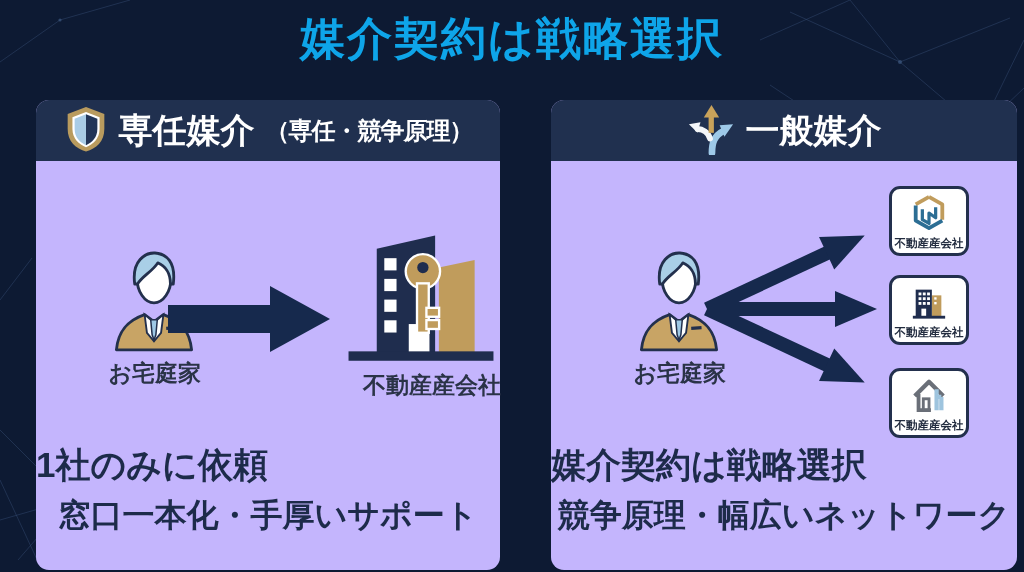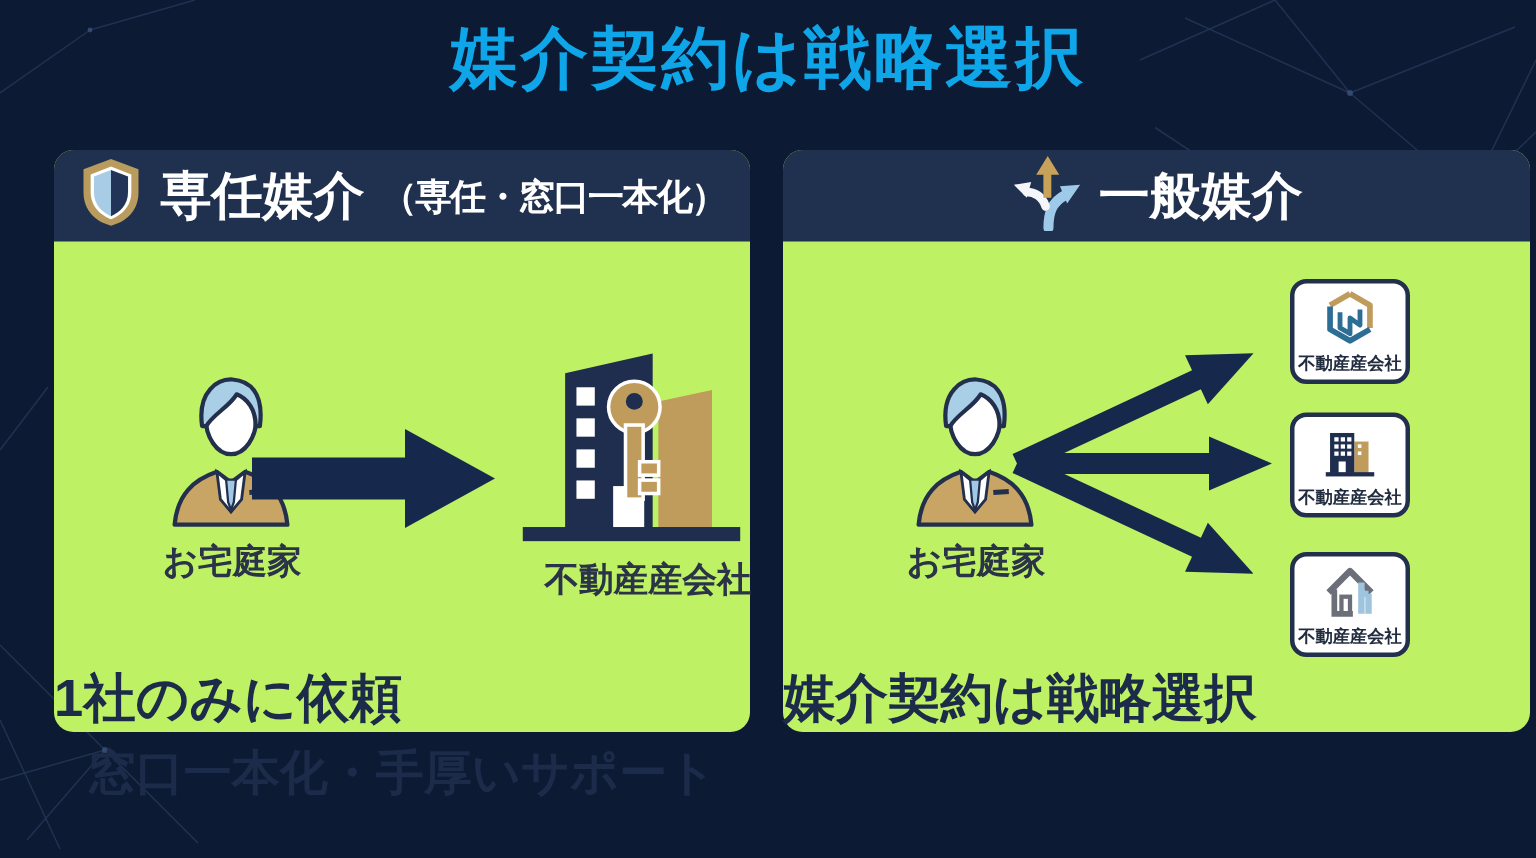--- a/index.html
+++ b/index.html
@@ -12,25 +12,25 @@
   .stage{position:absolute;inset:0;width:1024px;height:572px;}
   .bg-net{position:absolute;inset:0;pointer-events:none;}
 
   .title{
     position:absolute;top:6px;left:0;right:0;margin:0;
     text-align:center;font-size:45px;font-weight:800;color:#0ea5e9;
     letter-spacing:2px;line-height:66px;
   }
 
   .panel{
-    position:absolute;top:100px;height:388px;background:#bef264;
+    position:absolute;top:100px;height:470px;background:#c4b5fd;
     border-radius:13px;
   }
   .panel.left{left:36px;width:464px;}
-  .panel.right{left:522px;width:466px;padding-left:32px;}
+  .panel.right{left:551px;width:466px;}
 
   .panel-header{
     position:absolute;top:0;left:0;right:0;height:61px;
     background:#20304f;border-radius:13px 13px 0 0;
     display:flex;align-items:center;justify-content:center;gap:11px;
   }
   .h-main{color:#fff;font-size:34px;font-weight:800;white-space:nowrap;}
   .h-sub{color:#fff;font-size:24px;font-weight:800;white-space:nowrap;letter-spacing:-1px;}
 
   .figure{position:absolute;display:flex;flex-direction:column;align-items:flex-end;}
@@ -91,21 +91,21 @@
     <header class="panel-header">
       <span>
         <svg width="44" height="48" viewBox="0 0 48 52">
           <path d="M24 2 L44 9.5 V26 C44 40 35 47.5 24 50.5 C13 47.5 4 40 4 26 V9.5 Z" fill="#b99b5e"></path>
           <path d="M24 7.5 L38.8 13.2 V26 C38.8 36.6 31.6 42.8 24 45.8 C16.4 42.8 9.2 36.6 9.2 26 V13.2 Z" fill="#ffffff"></path>
           <path d="M24 10 L11.6 14.8 V26 C11.6 35.4 17.6 40.8 24 43.6 Z" fill="#a9cce6"></path>
           <path d="M24 10 L36.4 14.8 V26 C36.4 35.4 30.4 40.8 24 43.6 Z" fill="#223558"></path>
         </svg>
       </span>
       <span class="h-main">専任媒介</span>
-      <span class="h-sub">（専任・窓口一本化）</span>
+      <span class="h-sub">（専任・競争原理）</span>
     </header>
 
     <div class="figure person-left">
       <span>
         <svg width="94" height="104" viewBox="0 0 100 110">
           <path d="M10 108 C12 86 24 76 40 70.5 L50 78 L60 70.5 C76 76 88 86 90 108 Z" fill="#c8a465" stroke="#23304d" stroke-width="3" stroke-linejoin="round"></path>
           <path d="M40 70.5 L50 79 L60 70.5 L57.5 90 L50 99 L42.5 90 Z" fill="#ffffff" stroke="#23304d" stroke-width="2"></path>
           <path d="M46.5 76 L53.5 76 L52 92 L50 97.5 L48 92 Z" fill="#9fc9e6" stroke="#23304d" stroke-width="1.6"></path>
           <rect x="63" y="83" width="11" height="3.6" fill="#23304d" transform="rotate(-4 68 85)"></rect>
           <path d="M32 32 C32 14 40 8 50 8 C60 8 68 14 68 32 C68 46 60 58 50 58 C40 58 32 46 32 32 Z" fill="#ffffff" stroke="#23304d" stroke-width="3"></path>
@@ -234,15 +234,16 @@
           <polyline points="5,21 20,6 35,21" stroke="#6a6f78" stroke-width="4.5" fill="none" stroke-linejoin="round"></polyline>
           <polyline points="9,19 9,36 22,36" stroke="#6a6f78" stroke-width="4" fill="none"></polyline>
           <rect x="14" y="24" width="6" height="12" fill="none" stroke="#6a6f78" stroke-width="3"></rect>
           <path d="M28 14 L28 36 M28 22 L33 22 M33 22 L33 36" stroke="#9ec4de" stroke-width="4.5" fill="none"></path>
         </svg>
       </span>
       <div class="card-label">不動産産会社</div>
     </div>
 
     <div class="headline">媒介契約は戦略選択</div>
+    <div class="subline">競争原理・幅広いネットワーク</div>
   </section>
 
 </div>
 
 </body></html>

